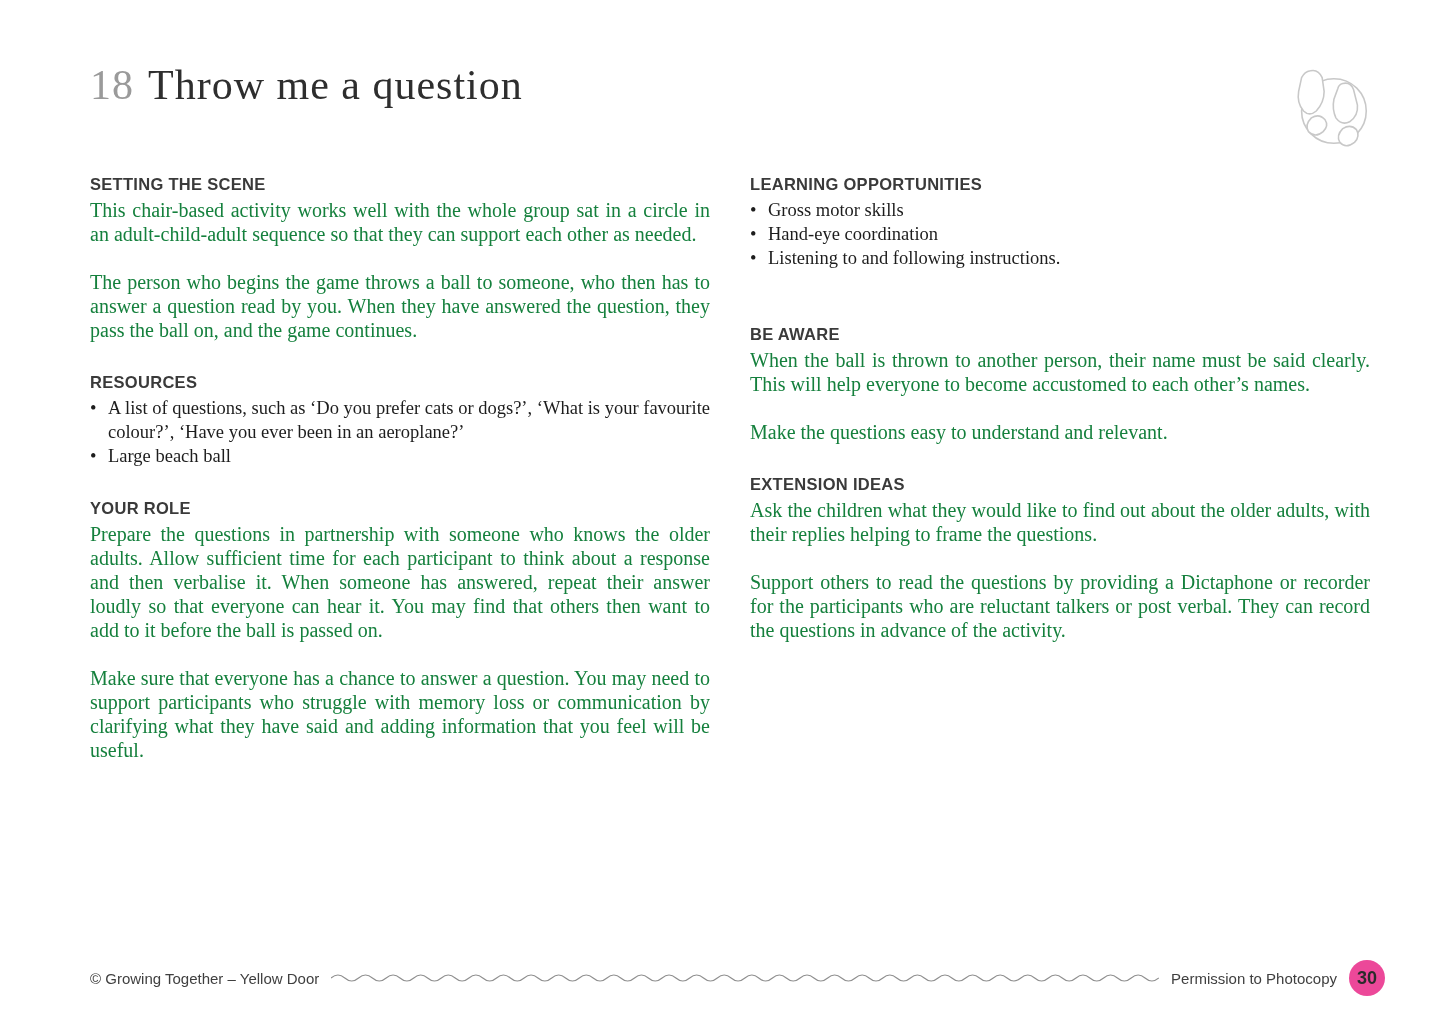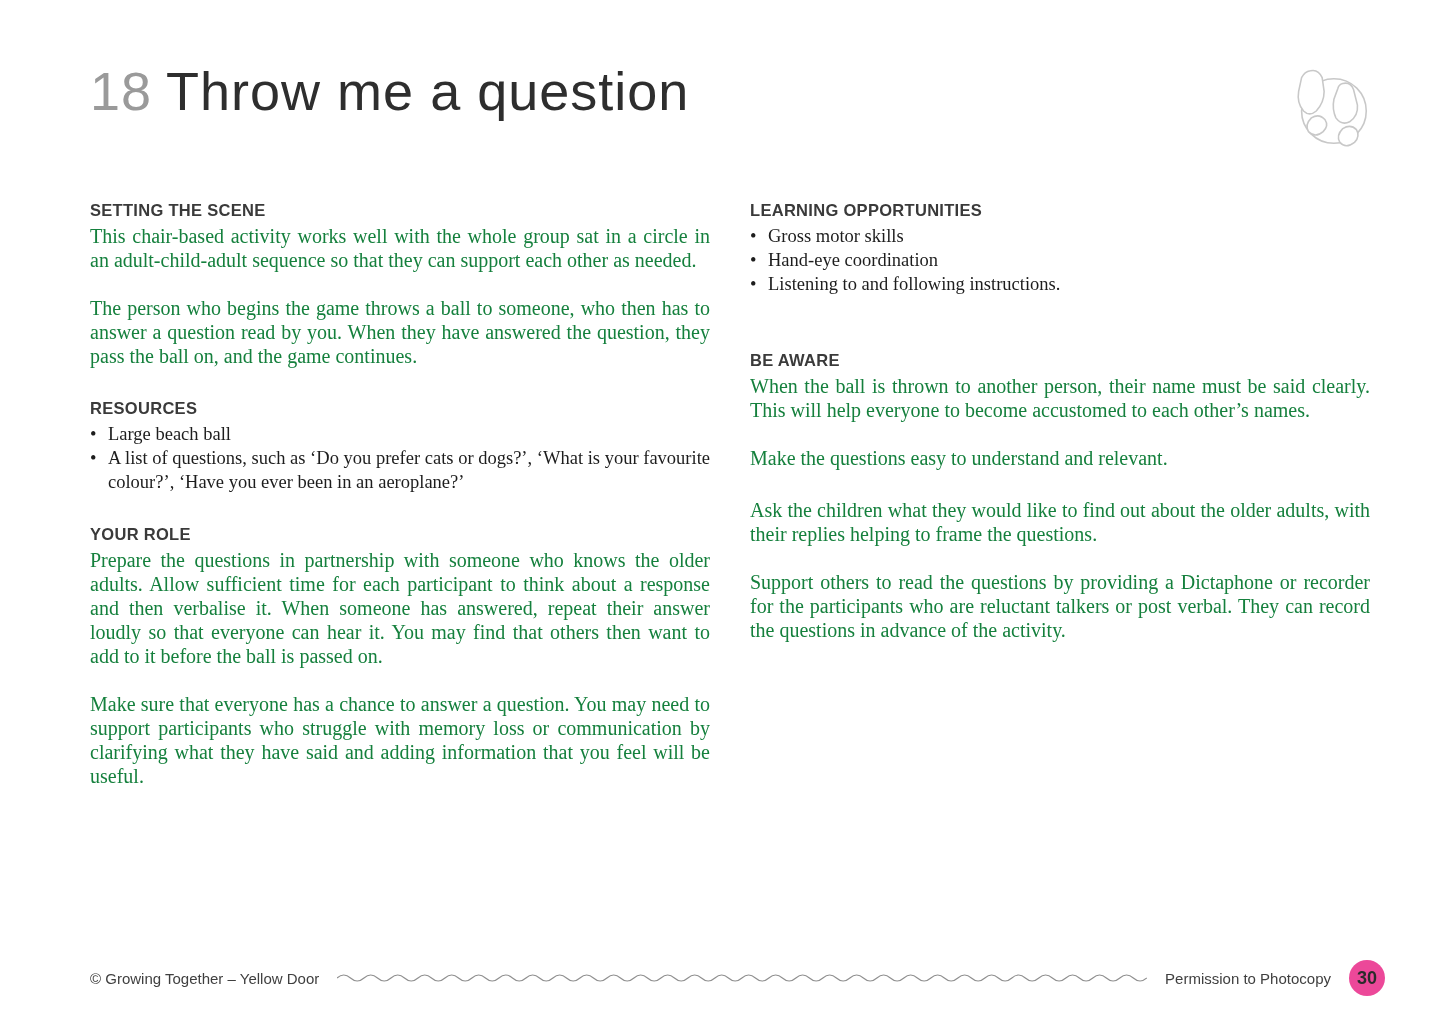--- a/index.html
+++ b/index.html
@@ -19,23 +19,23 @@
 
   
   .title-row {
     position: absolute;
     top: 62px;
     left: 90px;
     right: 60px;
   }
   .title {
     margin: 0;
-    font-family: Liberation Sans, sans-serif;
+    font-family: Liberation Serif, serif;
     font-weight: 400;
-    font-size: 54px;
+    font-size: 42px;
     letter-spacing: 1px;
     color: #2e2e2e;
     line-height: 1.1;
   }
   .title .num {
     color: #9a9a9a;
     margin-right: 14px;
   }
   .corner-icon {
     position: absolute;
@@ -47,21 +47,20 @@
   }
 
   
   .columns {
     position: absolute;
     top: 172px;
     left: 90px;
     right: 75px;
     display: flex;
     gap: 40px;
-    margin-top: 26px;
   }
   .col {
     flex: 1 1 0;
     min-width: 0;
   }
   .section { margin: 0 0 28px 0; }
   .section.gap-large { margin-top: 52px; }
   h2.sec-heading {
     margin: 0 0 2px 0;
     font-family: "Liberation Sans", sans-serif;
@@ -101,21 +100,21 @@
   }
 
   
   .footer {
     position: absolute;
     left: 90px;
     right: 60px;
     bottom: 26px;
     display: flex;
     align-items: center;
-    gap: 18px;
+    gap: 12px;
     font-family: "Liberation Sans", sans-serif;
     font-size: 15px;
     color: #3f3f3f;
     white-space: nowrap;
   }
   .footer .wave {
     flex: 1 1 auto;
     height: 10px;
     min-width: 40px;
   }
@@ -158,22 +157,22 @@
     <div class="col">
       <section class="section">
         <h2 class="sec-heading">SETTING THE SCENE</h2>
         <p class="body-text">This chair-based activity works well with the whole group sat in a circle in an adult-child-adult sequence so that they can support each other as needed.</p>
         <p class="body-text">The person who begins the game throws a ball to someone, who then has to answer a question read by you. When they have answered the question, they pass the ball on, and the game continues.</p>
       </section>
 
       <section class="section">
         <h2 class="sec-heading">RESOURCES</h2>
         <ul class="bullets">
+          <li>A list of questions, such as ‘Do you prefer cats or dogs?’, ‘What is your favourite colour?’, ‘Have you ever been in an aeroplane?’</li>
           <li>Large beach ball</li>
-          <li>A list of questions, such as ‘Do you prefer cats or dogs?’, ‘What is your favourite colour?’, ‘Have you ever been in an aeroplane?’</li>
         </ul>
       </section>
 
       <section class="section">
         <h2 class="sec-heading">YOUR ROLE</h2>
         <p class="body-text">Prepare the questions in partnership with someone who knows the older adults. Allow sufficient time for each participant to think about a response and then verbalise it. When someone has answered, repeat their answer loudly so that everyone can hear it. You may find that others then want to add to it before the ball is passed on.</p>
         <p class="body-text">Make sure that everyone has a chance to answer a question. You may need to support participants who struggle with memory loss or communication by clarifying what they have said and adding information that you feel will be useful.</p>
       </section>
     </div>
 
@@ -187,20 +186,21 @@
         </ul>
       </section>
 
       <section class="section gap-large">
         <h2 class="sec-heading">BE AWARE</h2>
         <p class="body-text">When the ball is thrown to another person, their name must be said clearly. This will help everyone to become accustomed to each other’s names.</p>
         <p class="body-text">Make the questions easy to understand and relevant.</p>
       </section>
 
       <section class="section">
+        <h2 class="sec-heading">EXTENSION IDEAS</h2>
         <p class="body-text">Ask the children what they would like to find out about the older adults, with their replies helping to frame the questions.</p>
         <p class="body-text">Support others to read the questions by providing a Dictaphone or recorder for the participants who are reluctant talkers or post verbal. They can record the questions in advance of the activity.</p>
       </section>
     </div>
 
   </div>
 
   <div class="footer">
     <span>© Growing Together – Yellow Door</span>
     <svg class="wave" viewBox="0 0 900 10" preserveAspectRatio="none">

